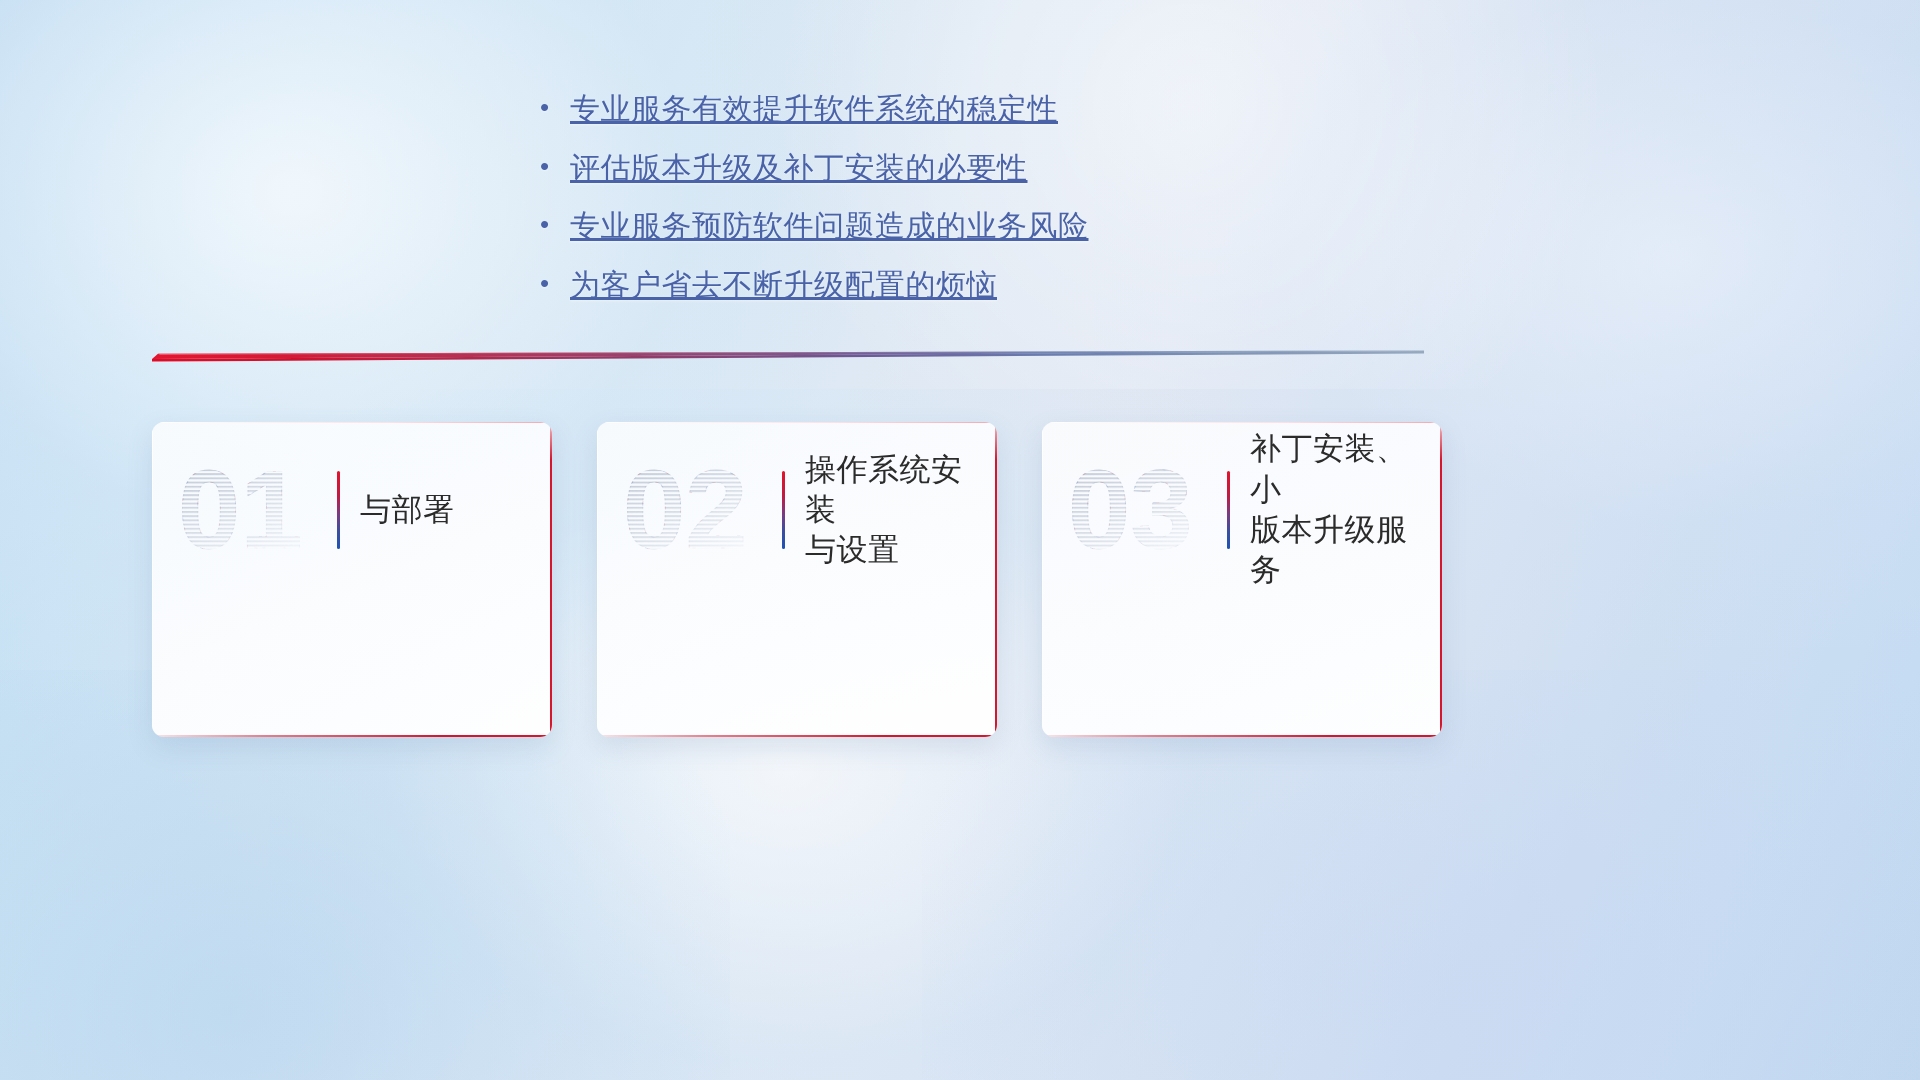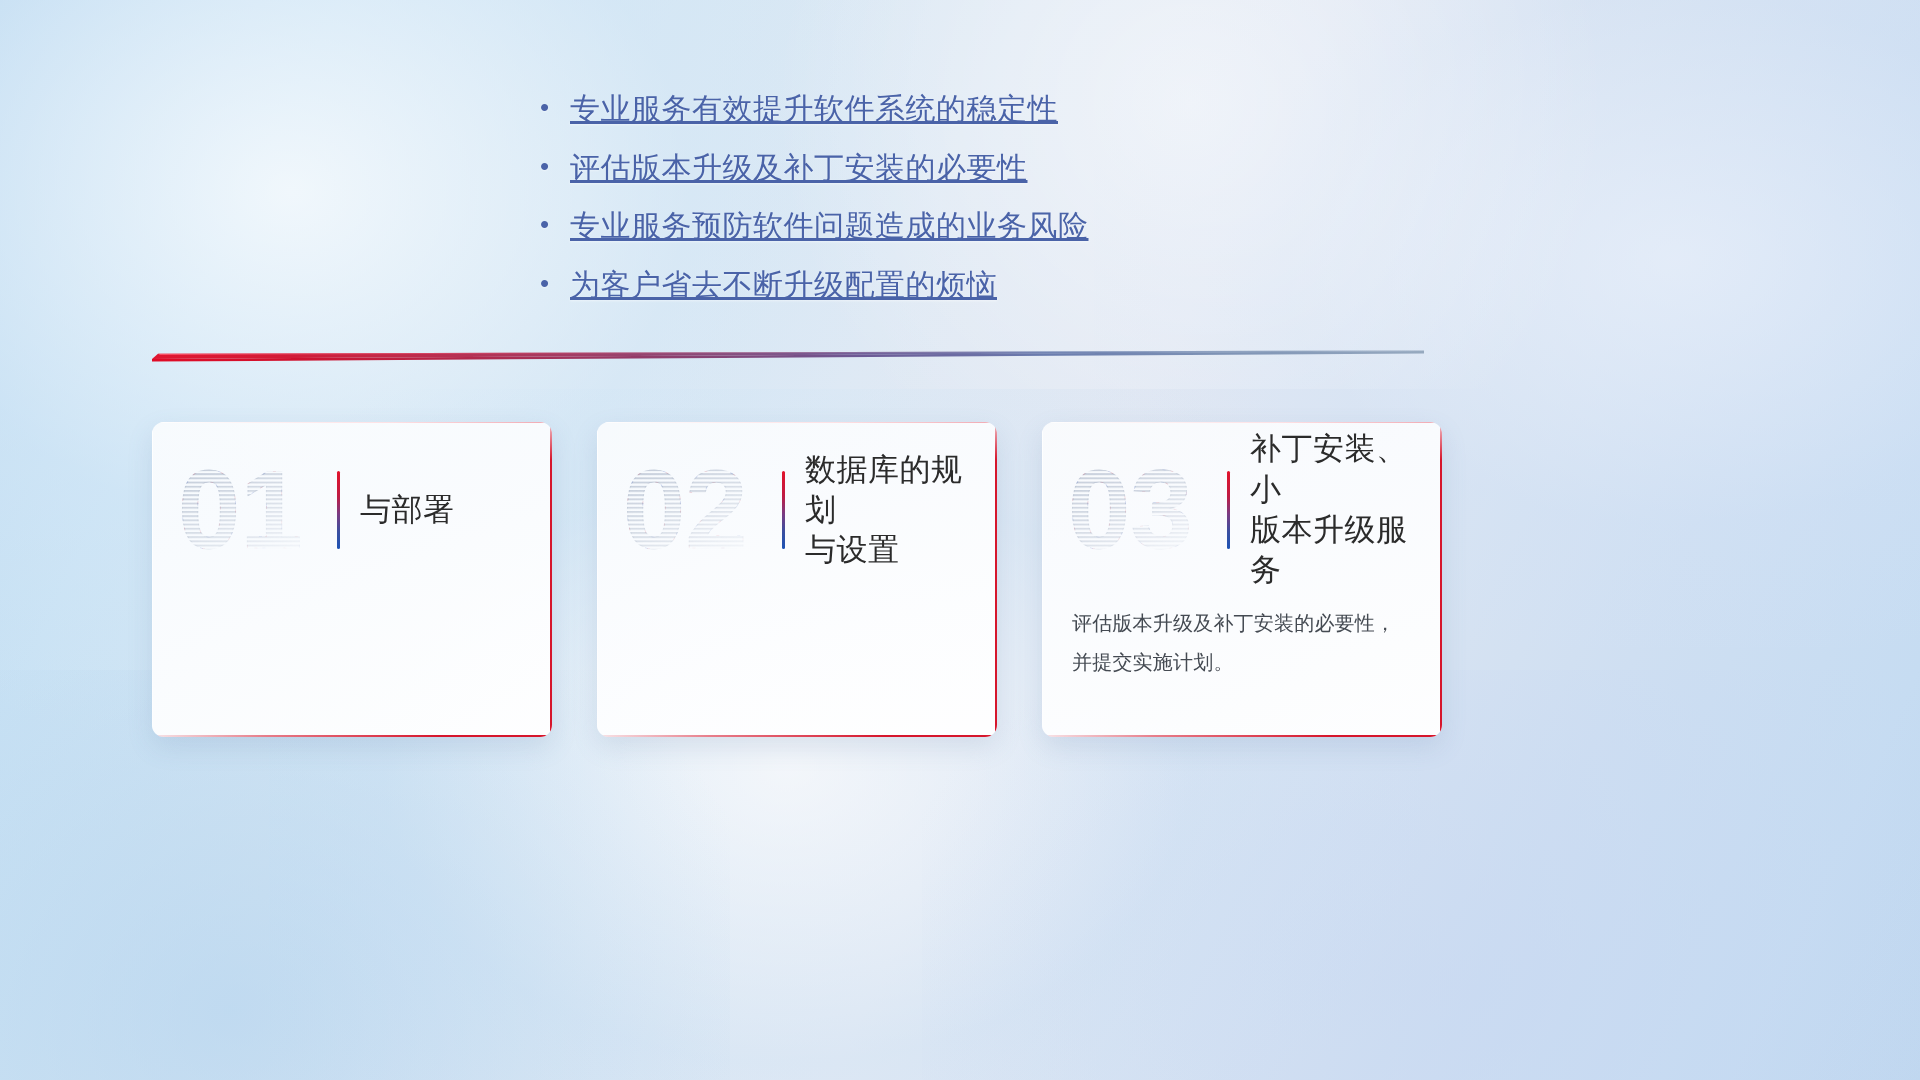--- a/index.html
+++ b/index.html
@@ -276,21 +276,21 @@
           <g mask="url(#m2)" opacity=".5">
             <text x="2" y="100" font-family="'Liberation Sans',sans-serif" font-size="112" font-weight="700" fill="none" stroke="#d8707f" stroke-width=".6" stroke-dasharray="3 26">02</text>
           </g>
           <g mask="url(#m2)" opacity=".45">
             <text x="2" y="100" font-family="'Liberation Sans',sans-serif" font-size="112" font-weight="700" fill="none" stroke="#5f79c8" stroke-width=".6" stroke-dasharray="3 34" stroke-dashoffset="14">02</text>
           </g>
         </svg>
       </div>
       <div class="vbar"></div>
       <div class="card-title">
-        <span class="tl">数据库的规划</span>
+        <span class="tl">操作系统安装</span>
         <span class="tl">与设置</span>
       </div>
     </div>
   </div>
 
   <div class="card">
     <div class="edge-top"></div>
     <div class="edge-left"></div>
     <div class="accent-r"></div>
     <div class="accent-b"></div>
@@ -321,16 +321,15 @@
             <text x="2" y="100" font-family="'Liberation Sans',sans-serif" font-size="112" font-weight="700" fill="none" stroke="#5f79c8" stroke-width=".6" stroke-dasharray="3 34" stroke-dashoffset="14">03</text>
           </g>
         </svg>
       </div>
       <div class="vbar"></div>
       <div class="card-title">
         <span class="tl">补丁安装、小</span>
         <span class="tl">版本升级服务</span>
       </div>
     </div>
-    <div class="card-desc">评估版本升级及补丁安装的必要性，并提交实施计划。</div>
   </div>
 
 </div>
 
 </body></html>

